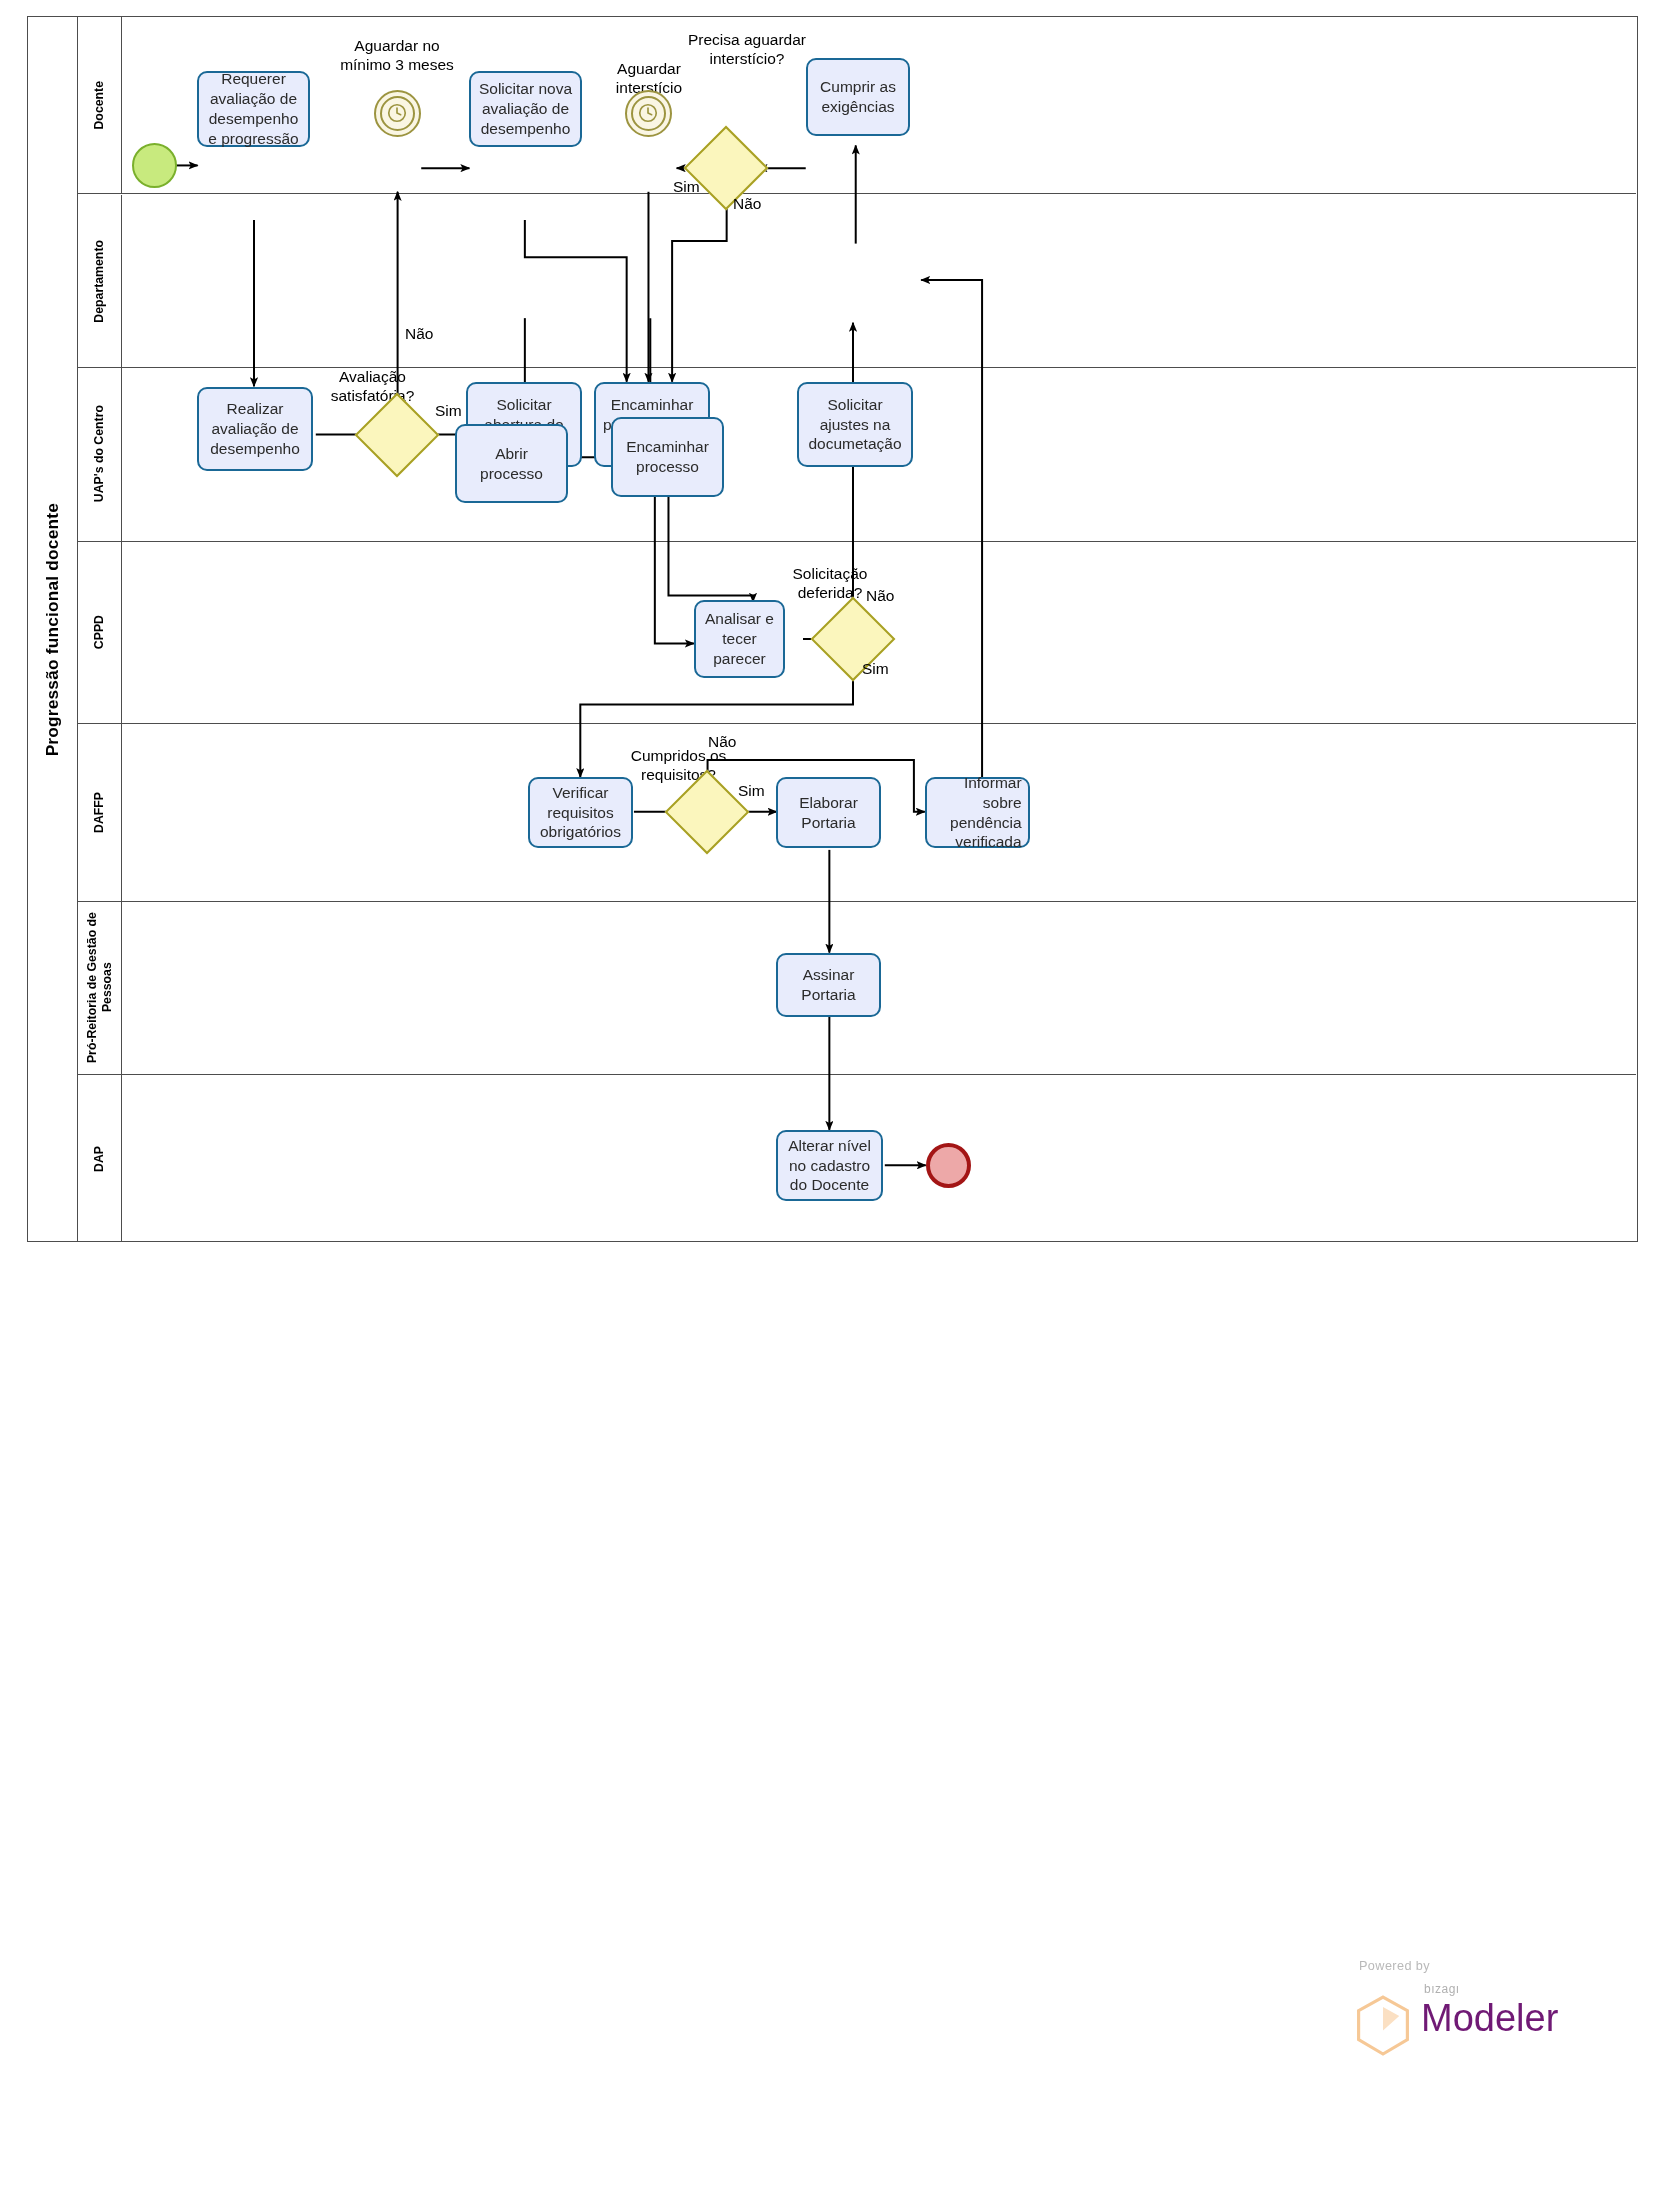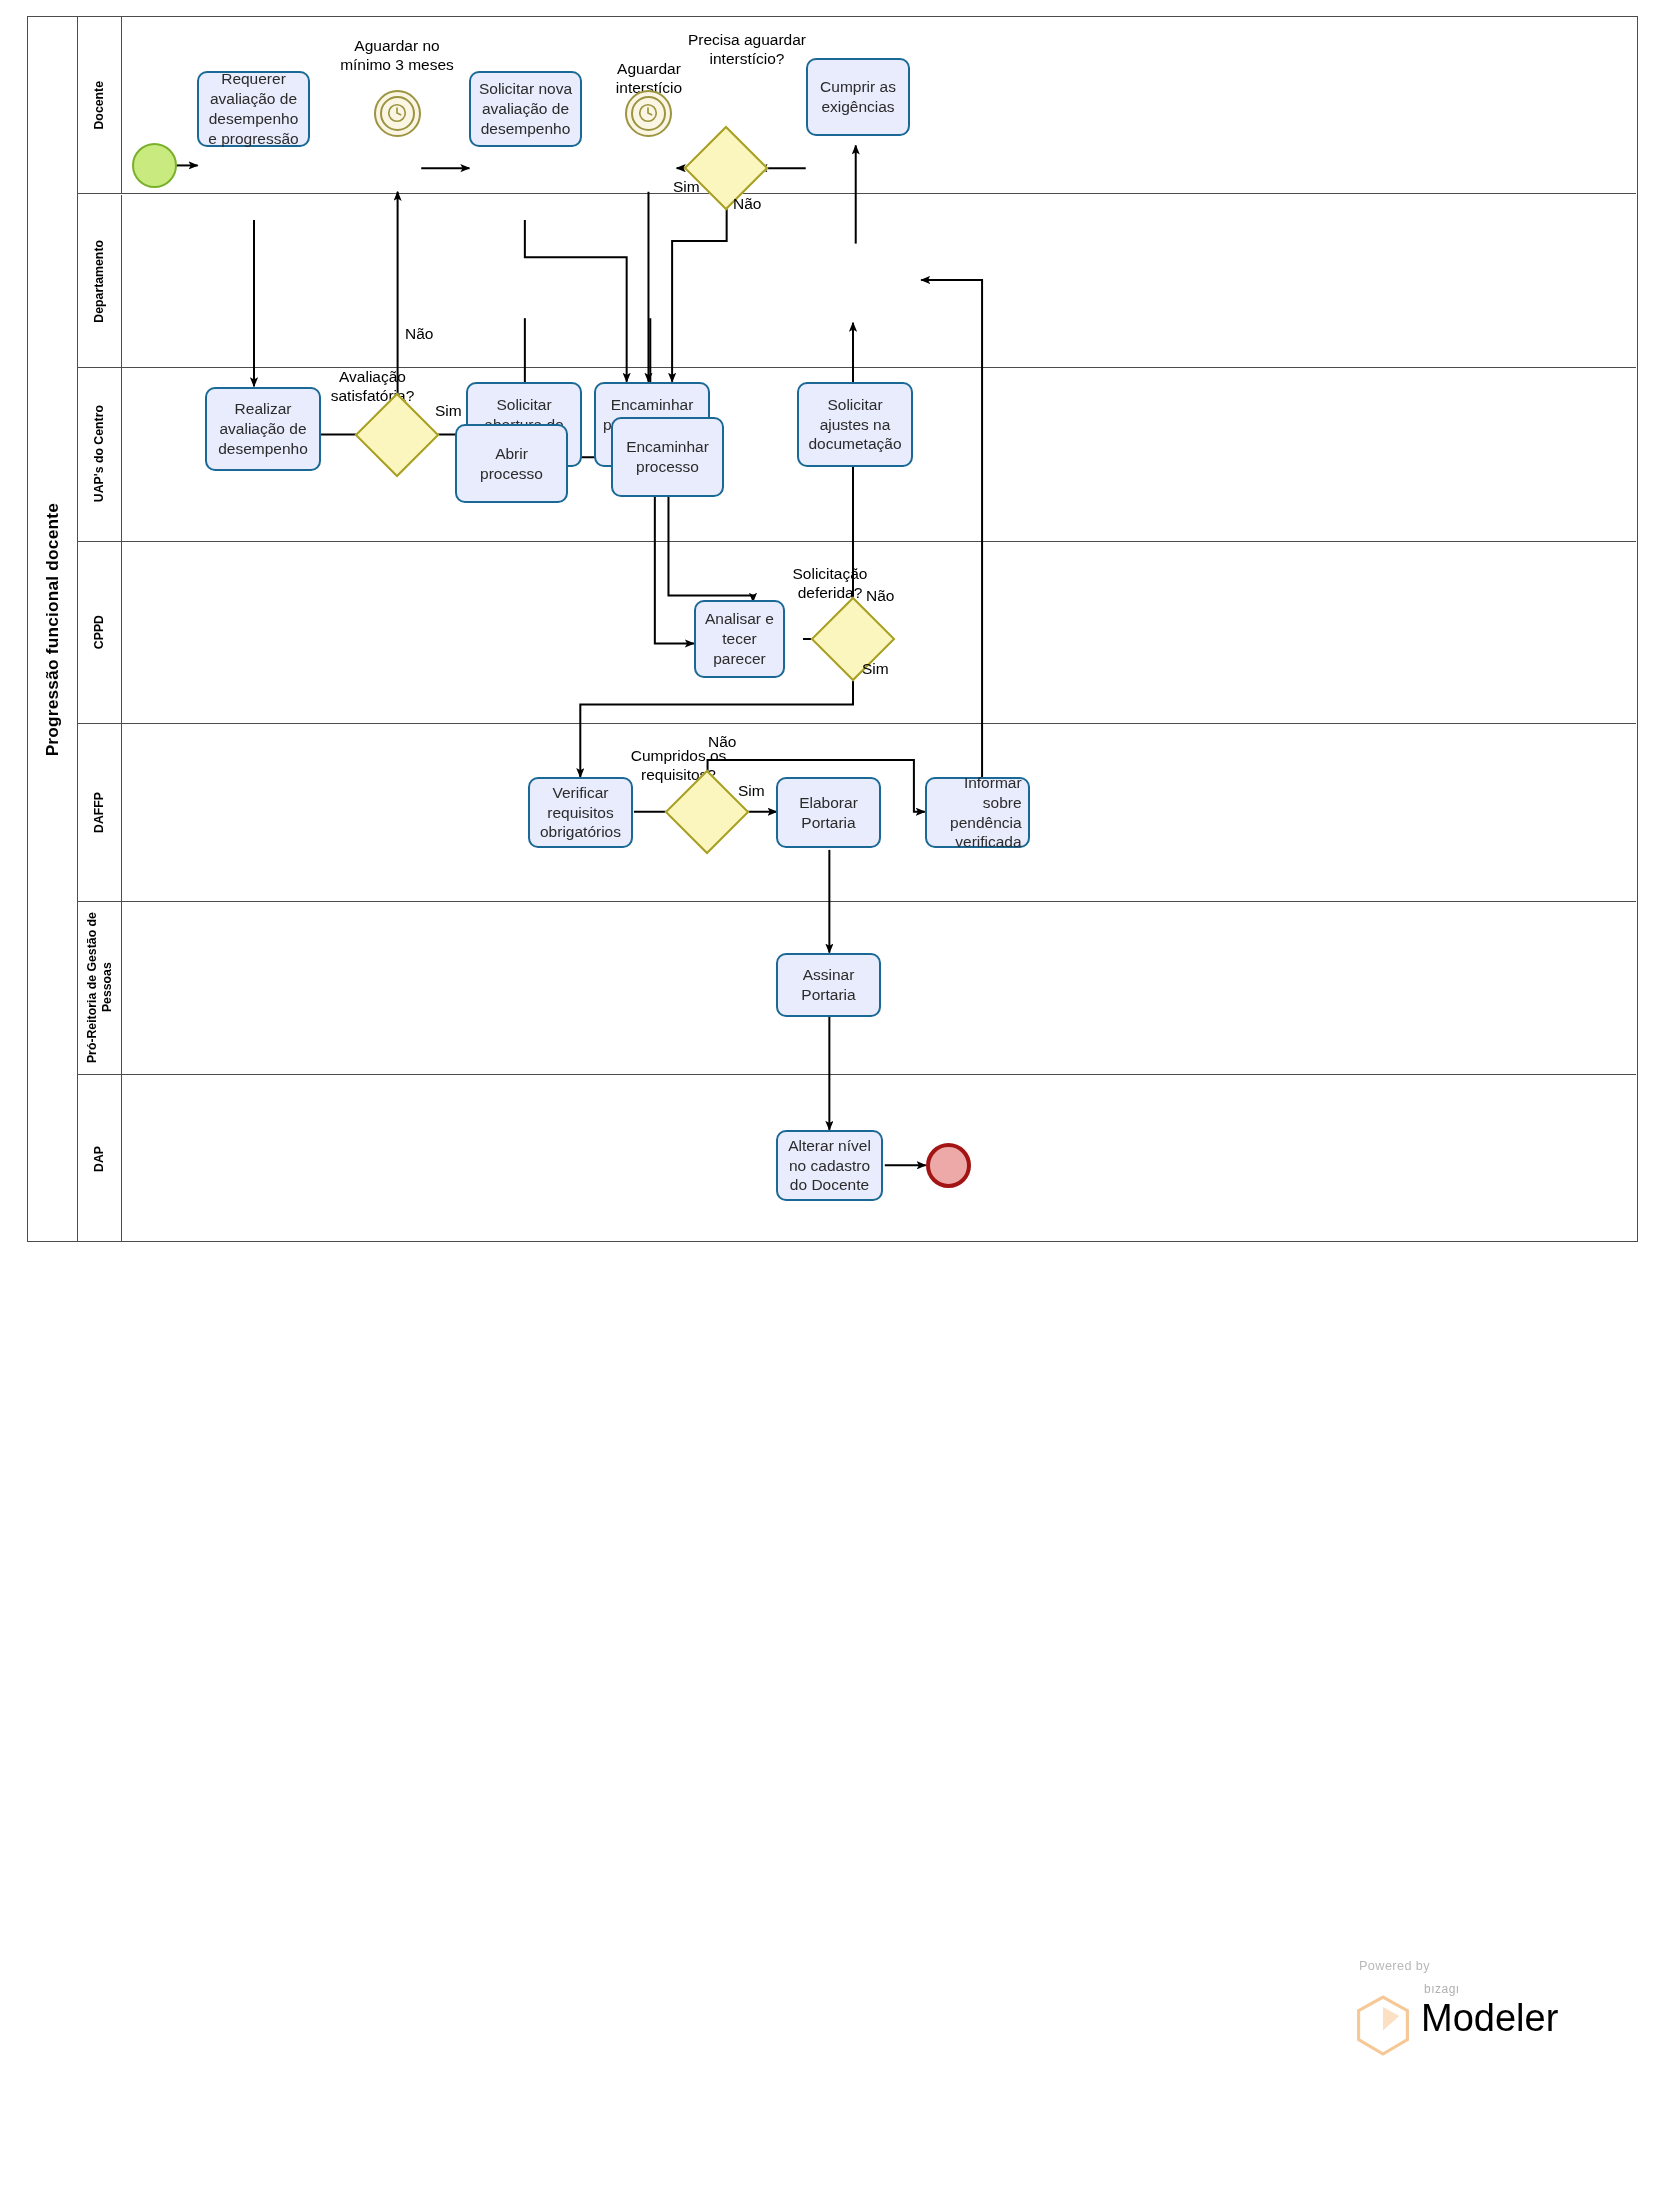--- a/index.html
+++ b/index.html
@@ -181,21 +181,21 @@
     position: absolute;
     left: 118px; top: 23px;
     font-size: 12px;
     color: #b0b0b0;
     letter-spacing: 0.5px;
   }
   .wm-modeler {
     position: absolute;
     left: 115px; top: 38px;
     font-size: 38px;
-    color: #000000;
+    color: #701a75;
     letter-spacing: 0px;
   }
   .wm-hex { position: absolute; left: 49px; top: 35px; }
 </style>
 </head>
 <body>
 
 <div id="canvas">
 
   <div class="pool"></div>
@@ -331,21 +331,21 @@
       </div>
     </div>
 
     <div class="elabel" style="left:656px;top:30px;width:182px;">Precisa aguardar interstício?</div>
     <div class="gateway" style="left:696px;top:138px;"></div>
     <div class="flowlabel" style="left:673px;top:178px;">Sim</div>
     <div class="flowlabel" style="left:733px;top:195px;">Não</div>
 
     <div class="task" style="left:806px;top:58px;width:104px;height:78px;">Cumprir as exigências</div>
 
-    <div class="task" style="left:197px;top:387px;width:116px;height:84px;margin-left:8px;">Realizar avaliação de desempenho</div>
+    <div class="task" style="left:197px;top:387px;width:116px;height:84px;">Realizar avaliação de desempenho</div>
 
     <div class="elabel" style="left:309px;top:367px;width:127px;">Avaliação satisfatória?</div>
     <div class="gateway" style="left:367px;top:405px;"></div>
     <div class="flowlabel" style="left:405px;top:325px;">Não</div>
     <div class="flowlabel" style="left:435px;top:402px;">Sim</div>
 
     <div class="task" style="left:466px;top:382px;width:116px;height:85px;">Solicitar abertura do processo</div>
 
     <div class="task" style="left:594px;top:382px;width:116px;height:85px;">Encaminhar processo para reavaliação</div>
 

